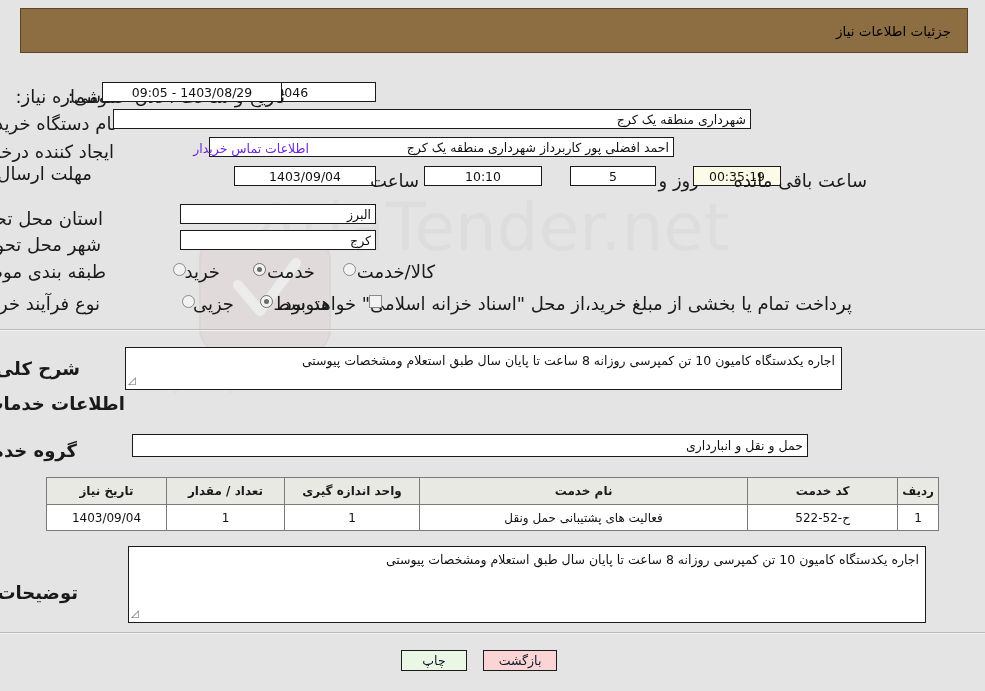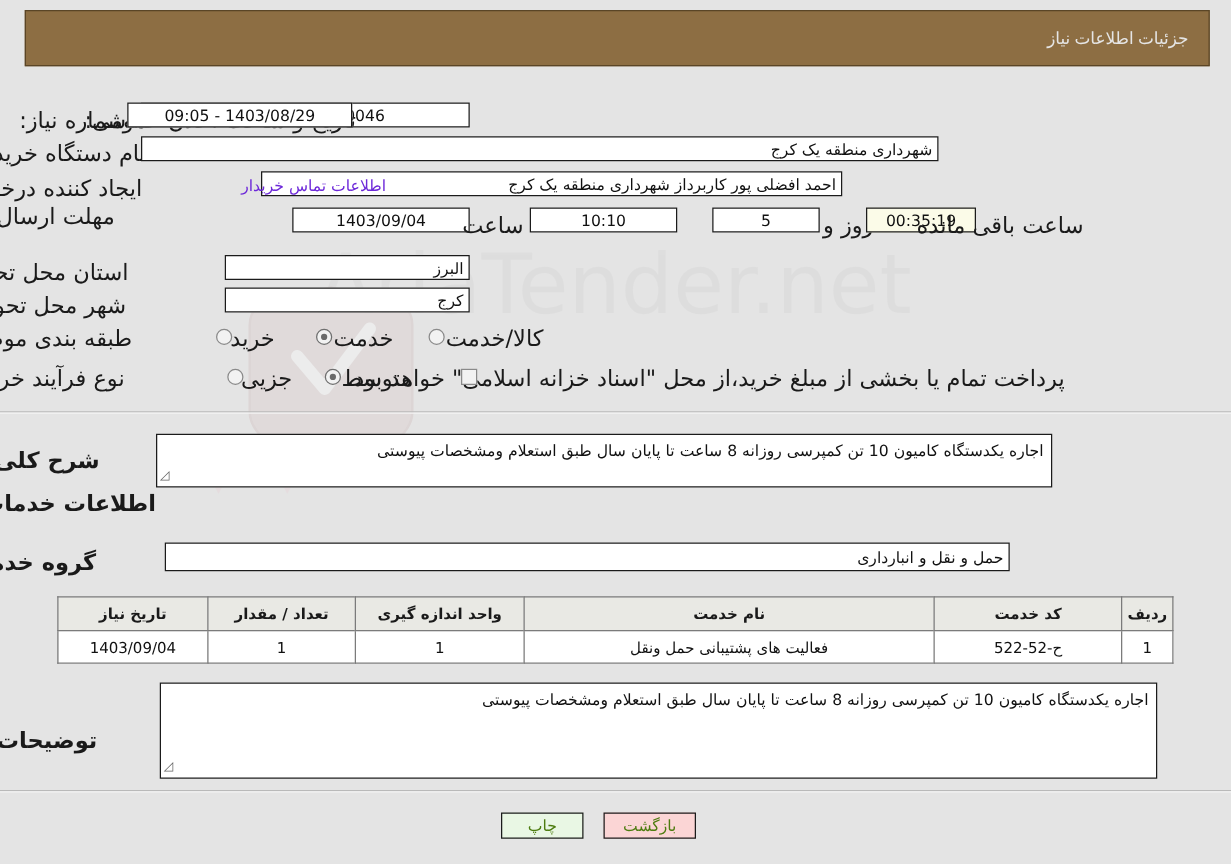--- a/index.html
+++ b/index.html
@@ -31,23 +31,22 @@
     width: 948px; height: 45px;
     background: #8d6e43;
     border: 1px solid #5a4526;
     display: flex;
     align-items: center;
     justify-content: flex-start;
     padding-right: 16px;
     z-index: 2;
   }
   .titlebar .ttxt {
-    color: #e5e5e5;
+    color: #000000;
     font-size: 13.5px;
-    font-family: Liberation Serif, serif;
   }
   .sep {
     position: absolute;
     left: 0; width: 985px; height: 0;
     border-top: 1px solid #b9b9b9;
     border-bottom: 1px solid #f4f4f4;
     z-index: 3;
   }
   .lbl {
     position: absolute;
@@ -158,21 +157,21 @@
   
   .btn {
     position: absolute;
     height: 21px;
     border: 1px solid #1b1b1b;
     font-size: 12.5px;
     font-family: "DejaVu Sans", "Liberation Sans", sans-serif;
     display: flex; align-items: center; justify-content: center;
     z-index: 5;
     cursor: pointer;
-    color: #4d7c0f;
+    color: #0f172a;
   }
   .btn.back { background: #fbd5d5; }
   .btn.print { background: #e9f7e4; }
   .bottombar {
     position: absolute;
     left: 0; top: 632px; width: 985px; height: 59px;
     background: #e4e4e4;
     z-index: 2;
   }
 </style>

